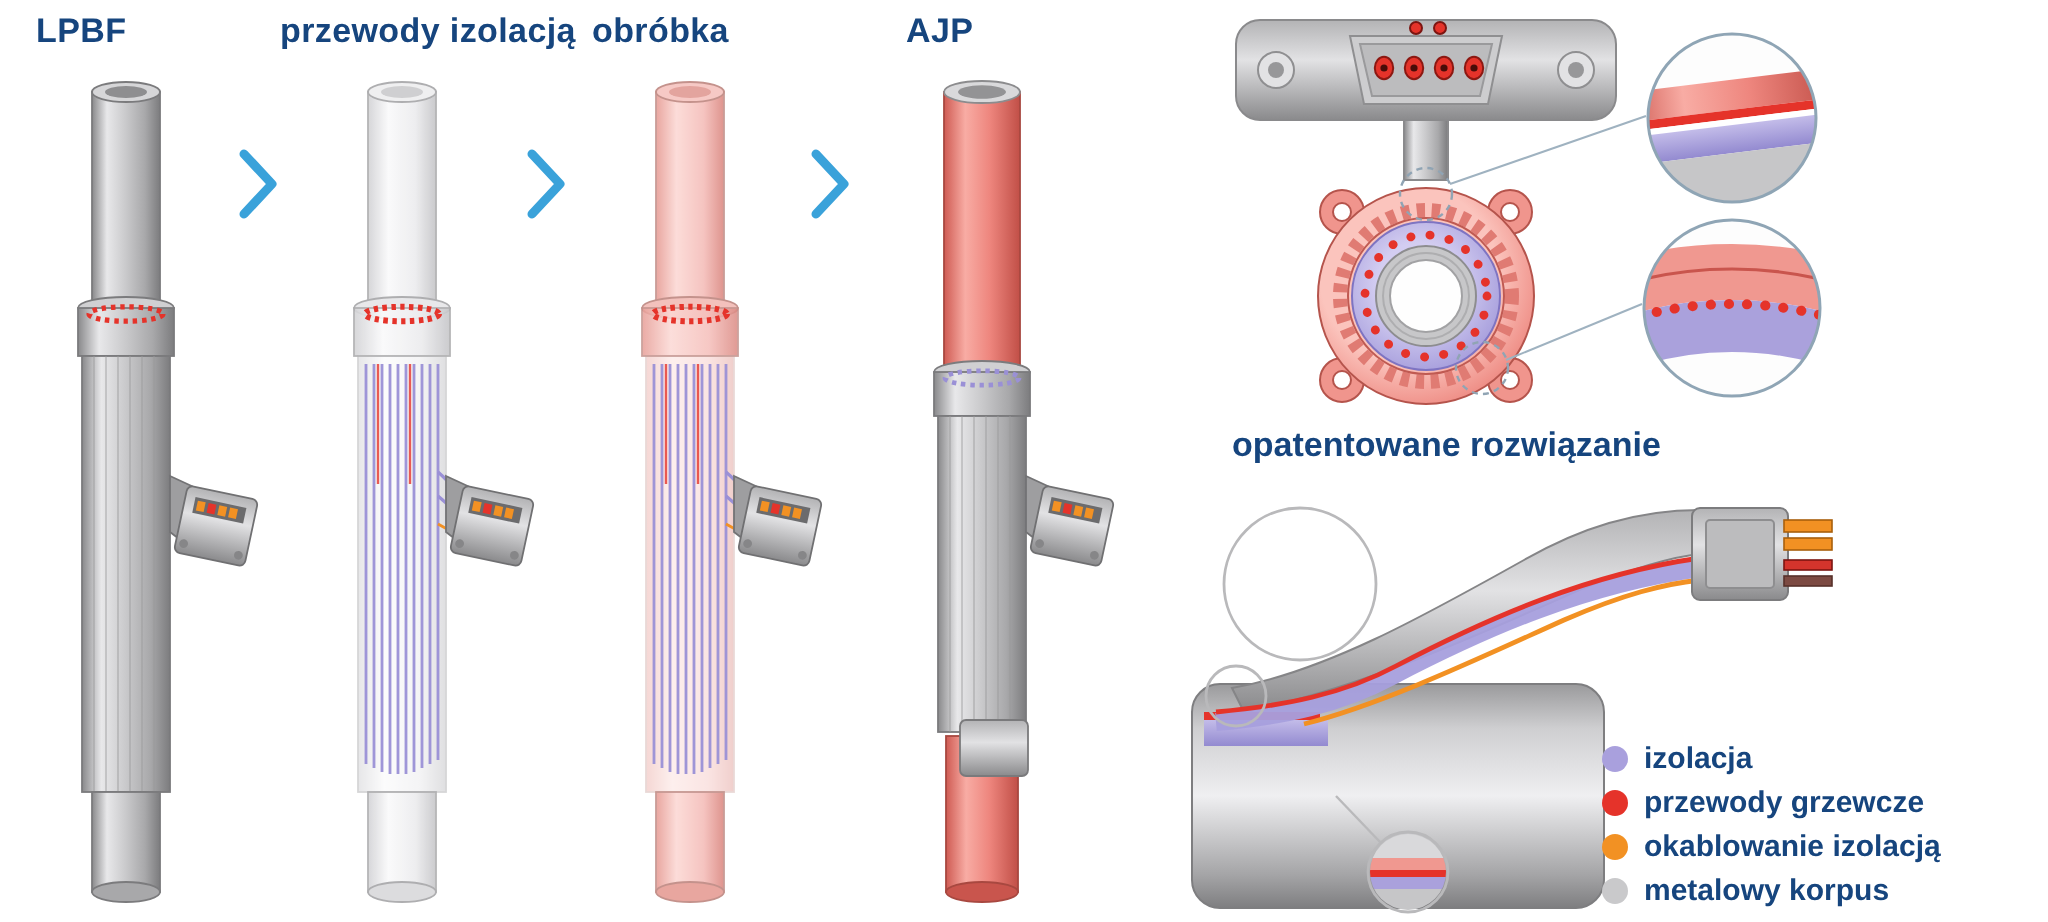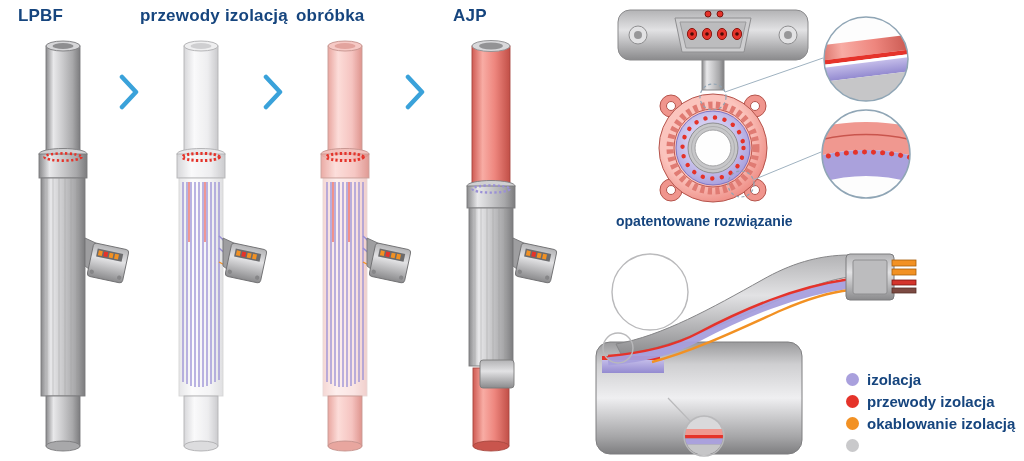--- a/index.html
+++ b/index.html
@@ -1,23 +1,23 @@
 <!DOCTYPE html>
 <html><head>
 <meta charset="utf-8">
 <style>
   html,body{margin:0;padding:0;background:#ffffff;}
   .canvas{position:relative;width:1024px;height:461px;background:#fff;overflow:hidden;
           font-family:"Liberation Sans",sans-serif;}
   .stage-label{position:absolute;top:6px;font-size:17px;font-weight:700;color:#16457e;letter-spacing:.2px;}
-  .patented-label{position:absolute;left:616px;top:213px;font-size:14px;font-weight:700;color:#16457e;}
+  .patented-label{position:absolute;left:616px;top:213px;font-size:17px;font-weight:700;color:#16457e;}
   .chevron{position:absolute;top:74px;}
   .stage-art{position:absolute;top:36px;}
   .panel-svg{position:absolute;}
-  .legend{position:absolute;left:801px;top:370px;display:flex;flex-direction:column;gap:3px;padding-left:45px;}
+  .legend{position:absolute;left:801px;top:370px;display:flex;flex-direction:column;gap:3px;}
   .legend-row{display:flex;align-items:center;gap:8px;height:19px;}
   .dot{width:13px;height:13px;border-radius:50%;display:inline-block;flex:0 0 13px;}
   .legend-label{font-size:15px;font-weight:700;color:#16457e;white-space:nowrap;}
 </style>
 </head>
 <body>
 
 <div class="canvas">
 
   <svg width="0" height="0" style="position:absolute" aria-hidden="true">
@@ -314,24 +314,25 @@
     <line x1="98" y1="181" x2="76" y2="158" stroke="#b9b9bb" stroke-width="1.2"></line>
   </svg>
 
   <div class="legend">
     <div class="legend-row">
       <span class="dot" style="background: rgb(169, 160, 221);"></span>
       <span class="legend-label">izolacja</span>
     </div>
     <div class="legend-row">
       <span class="dot" style="background: rgb(229, 51, 42);"></span>
-      <span class="legend-label">przewody izolacja</span>
+      <span class="legend-label">przewody grzewcze</span>
     </div>
     <div class="legend-row">
       <span class="dot" style="background: rgb(242, 145, 35);"></span>
       <span class="legend-label">okablowanie izolacją</span>
     </div>
     <div class="legend-row">
       <span class="dot" style="background: rgb(201, 201, 203);"></span>
+      <span class="legend-label">metalowy korpus</span>
     </div>
   </div>
 
 </div>
 
 </body></html>

